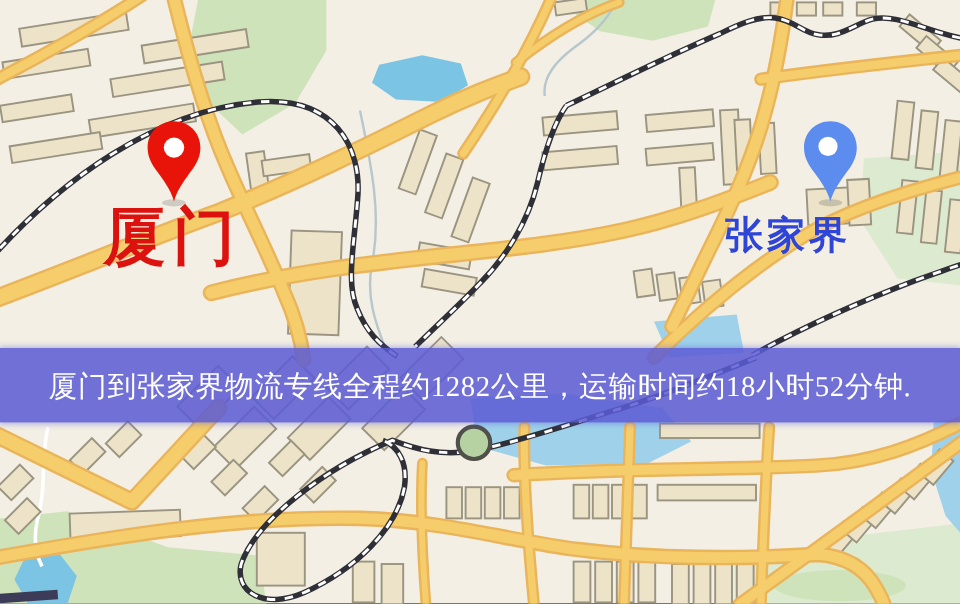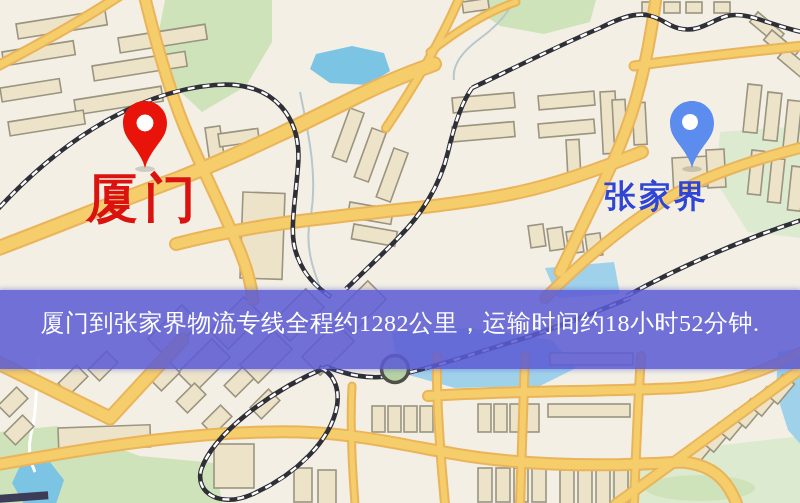--- a/index.html
+++ b/index.html
@@ -17,21 +17,21 @@
   .re{fill:none;stroke:var(--road-edge,#eab45a);stroke-linecap:round;stroke-linejoin:round;}
   .rf{fill:none;stroke:var(--road,#f5cd6a);stroke-linecap:round;stroke-linejoin:round;}
   .rb{fill:none;stroke:var(--railway,#2f2f38);stroke-width:4.6;}
   .rd{fill:none;stroke:#ffffff;stroke-width:2.4;stroke-dasharray:7 8;}
   .pin-origin{fill:var(--origin-pin,#e81409);}
   .pin-dest{fill:var(--destination-pin,#5b8cee);}
   .map-label{position:absolute;font-weight:bold;white-space:nowrap;line-height:1;
              text-shadow:0 0 2px rgba(255,255,255,.35);}
   .origin-label{left:86px;top:172px;font-size:52px;letter-spacing:6px;color:var(--origin-label,#dc120f);}
   .dest-label{left:604px;top:180px;font-size:32px;letter-spacing:3px;color:var(--destination-label,#2f45d6);}
-  .banner{position:absolute;left:0;top:290px;width:800px;height:79px;}
+  .banner{position:absolute;left:0;top:290px;width:800px;height:62px;}
   .banner::before{content:"";position:absolute;inset:0;background:var(--banner-background,#5c5cd6);
                   opacity:.86;box-shadow:0 0 5px 1px rgba(92,92,214,.55);}
   .banner-text{position:relative;display:block;width:100%;height:65px;line-height:66px;
                text-align:center;color:var(--banner-text,#fff);font-size:24px;letter-spacing:.5px;
                font-family:"Liberation Serif","DejaVu Serif",serif;}
 </style>
 </head>
 <body>
 
 <div class="stage">

